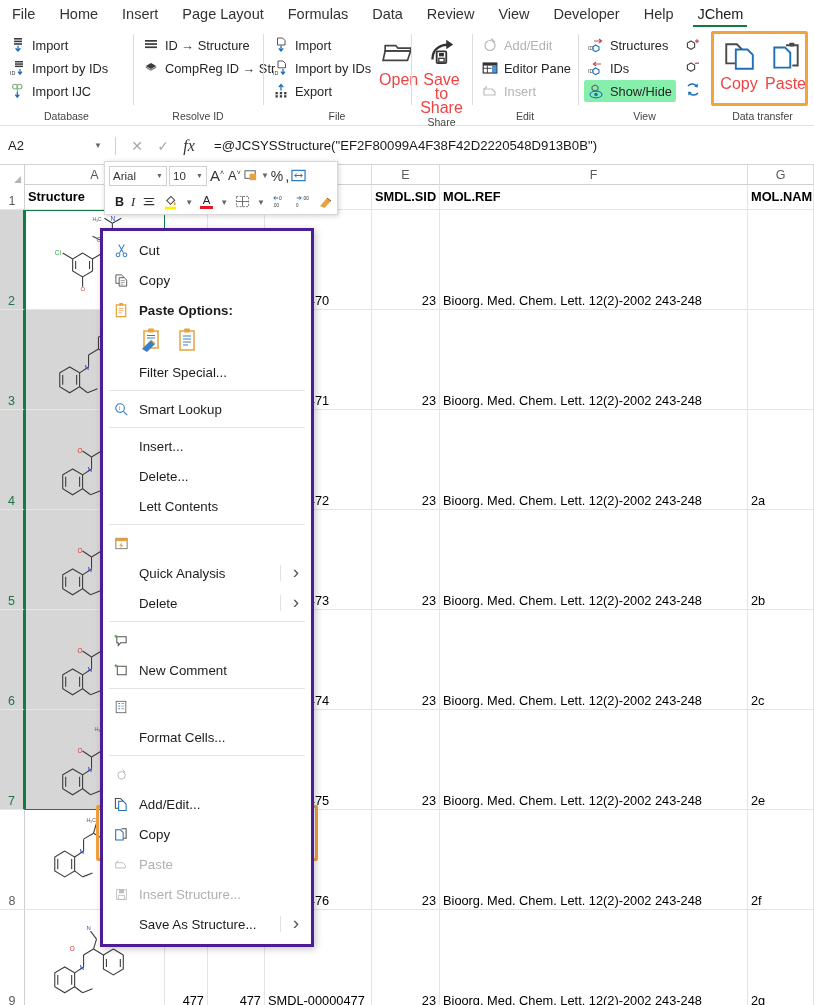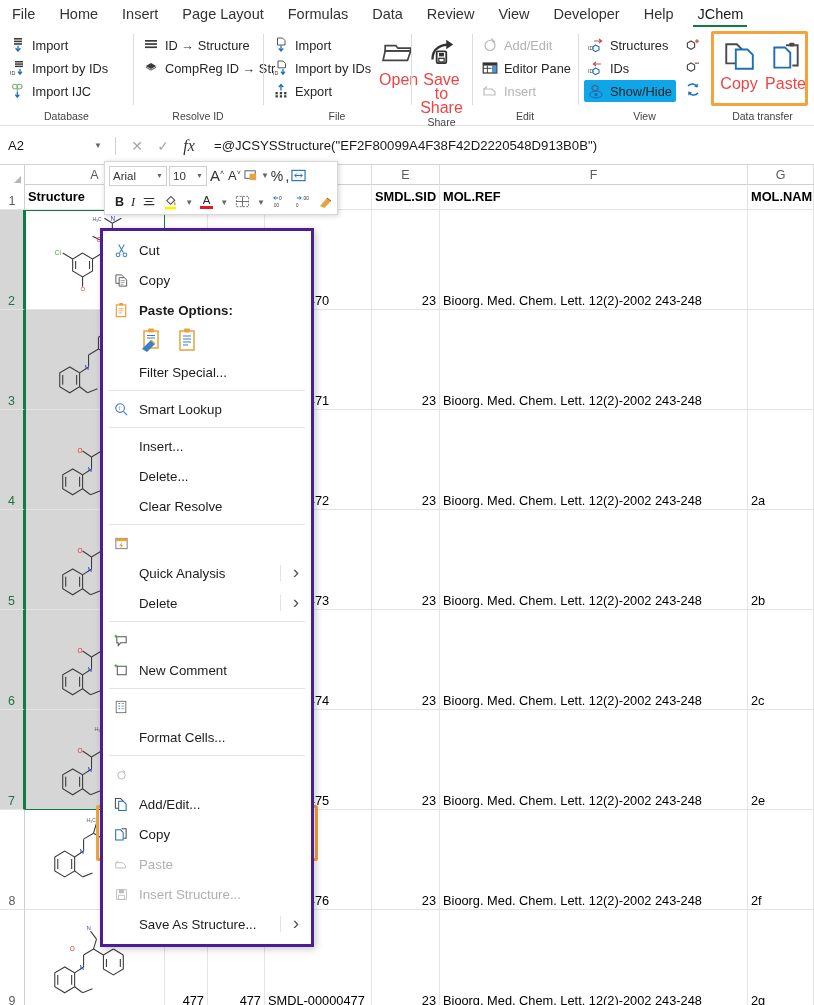--- a/index.html
+++ b/index.html
@@ -52,21 +52,21 @@
   }
   .rgroup-body { display: flex; align-items: flex-start; gap: 2px; flex: 1; }
   .rcol { display: flex; flex-direction: column; gap: 1px; padding-top: 2px; }
   .ritem {
     display: flex; align-items: center; gap: 6px;
     font-size: 12.8px; color: #262626;
     height: 22px; padding: 0 4px; white-space: nowrap;
     border-radius: 2px;
   }
   .ritem.disabled { color: #b3b3b3; }
-  .ritem.toggled { background: #0ea5e9; }
+  .ritem.toggled { background: #86efac; }
   .ritem .ic { width: 16px; height: 16px; flex: 0 0 16px; display: block; }
   .rbig {
     display: flex; flex-direction: column; align-items: center;
     justify-content: flex-start;
     width: 56px; padding: 4px 2px 0 2px;
     font-size: 16px; color: #ef4444; text-align: center; line-height: 14px;
   }
   .rbig .bic { width: 34px; height: 34px; margin-bottom: 3px; }
   .rbig .blbl { white-space: pre-line; }
   .iconcol { display: flex; flex-direction: column; gap: 1px; padding: 3px 2px 0 4px; }
@@ -828,21 +828,21 @@
     <div class="mi">
       <span class="mic"></span>
       <span class="mtxt">Insert...</span>
     </div>
     <div class="mi">
       <span class="mic"></span>
       <span class="mtxt">Delete...</span>
     </div>
     <div class="mi">
       <span class="mic"></span>
-      <span class="mtxt">Clear Resolve</span>
+      <span class="mtxt">Lett Contents</span>
     </div>
 
     <div class="msep"></div>
 
     <div class="mi">
       <span class="mic">
         <svg width="15" height="15" viewBox="0 0 16 16">
           <rect x="2" y="2.5" width="12" height="11" fill="#fff" stroke="#7a7a7a" stroke-width="1"></rect>
           <rect x="2" y="2.5" width="12" height="3" fill="#E8A33D"></rect>
           <path d="M8.5 6.5 L5.5 10.5 L7.5 10.5 L6.5 13.5 L10 9.2 L7.8 9.2 Z" fill="#E8A33D"></path>

